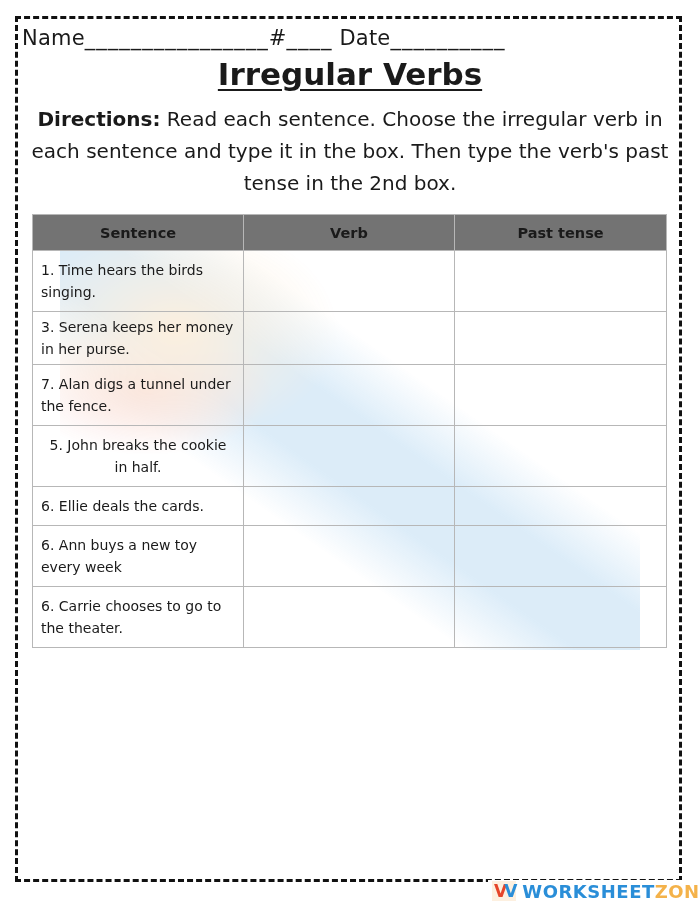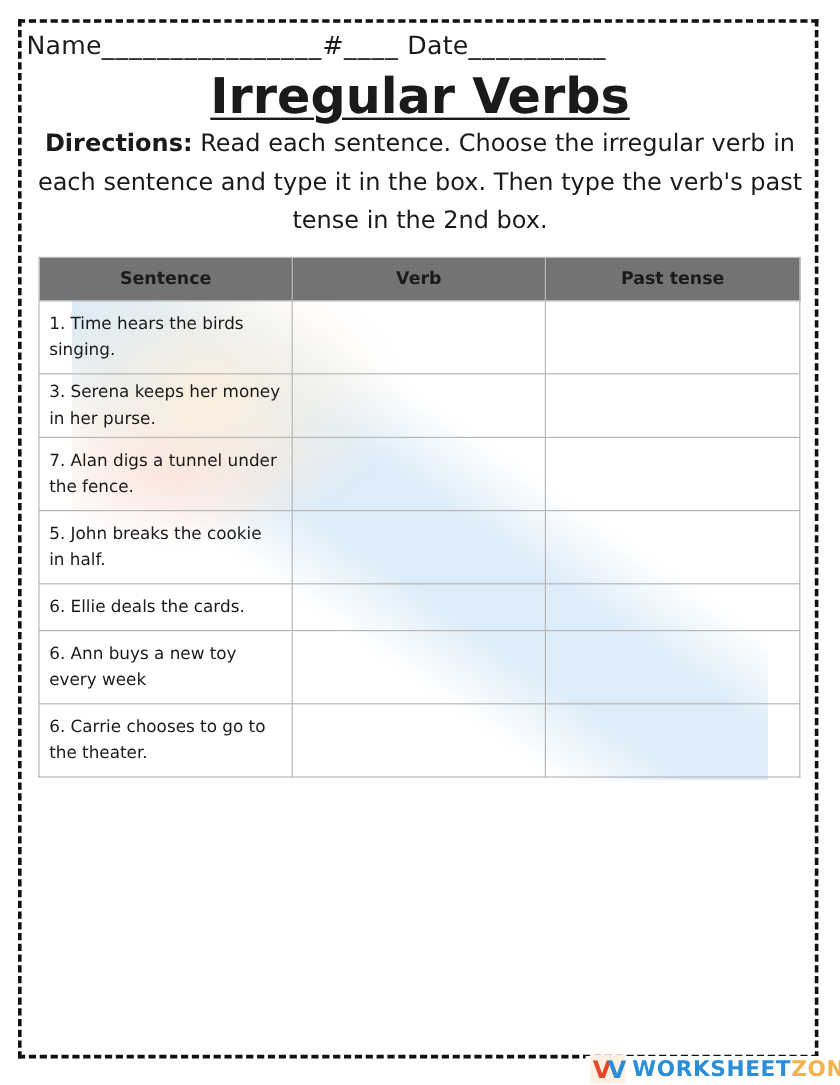--- a/index.html
+++ b/index.html
@@ -13,21 +13,21 @@
       border: 3px dashed #111; box-sizing: border-box;
     }
     .header-line {
       position: absolute; left: 22px; top: 26px; width: 640px;
       font-size: 21px; white-space: nowrap; letter-spacing: 0.2px;
     }
     .header-line span { display: inline-block; }
     .blank { border-bottom: 0; letter-spacing: 1px; font-style: italic; }
     .title {
       position: absolute; left: 0; top: 56px; width: 700px; text-align: center;
-      font-size: 41px; font-weight: bold; text-decoration: underline;
+      font-size: 31px; font-weight: bold; text-decoration: underline;
       text-underline-offset: 4px; text-decoration-thickness: 2px;
     }
     .directions {
       position: absolute; left: 30px; top: 103px; width: 640px; text-align: center;
       font-size: 20px; line-height: 32px;
     }
     .directions b { font-weight: bold; }
     .watermark {
       position: absolute; left: 60px; top: 250px; width: 580px; height: 400px;
       pointer-events: none; opacity: 0.16;
@@ -51,21 +51,21 @@
     table.grid td { line-height: 22px; }
     .col1 { width: 211px; }
     .col2 { width: 211px; }
     .col3 { width: 212px; }
     .footer-logo {
       position: absolute; left: 488px; top: 880px; height: 22px;
       display: flex; align-items: center; gap: 6px;
       background: #fff; padding: 0 4px;
     }
     .logo-w {
-      font-weight: bold; font-size: 20px; color: #e5452a; letter-spacing: -3px;
+      font-weight: bold; font-size: 17px; color: #e5452a; letter-spacing: -3px;
       background: #fdf0e0; padding: 0 2px;
     }
     .logo-w .blue { color: #2a8ed8; }
     .logo-text { font-weight: bold; font-size: 18px; color: #2a8ed8; letter-spacing: 0.5px; }
     .logo-text .zone { color: #f4b24a; }
   </style>
 </head>
 <body>
 
 <div class="frame"></div>
@@ -106,21 +106,21 @@
       <tr style="height: 53px; margin-left: 8px;">
         <td>3. Serena keeps her money in her purse.</td>
         <td></td>
         <td></td>
       </tr>
       <tr style="height: 61px;">
         <td>7. Alan digs a tunnel under the fence.</td>
         <td></td>
         <td></td>
       </tr>
-      <tr style="height: 61px;">
+      <tr style="height: 61px; text-align: center;">
         <td>5. John breaks the cookie in half.</td>
         <td></td>
         <td></td>
       </tr>
       <tr style="height: 39px;">
         <td>6. Ellie deals the cards.</td>
         <td></td>
         <td></td>
       </tr>
       <tr style="height: 61px;">

